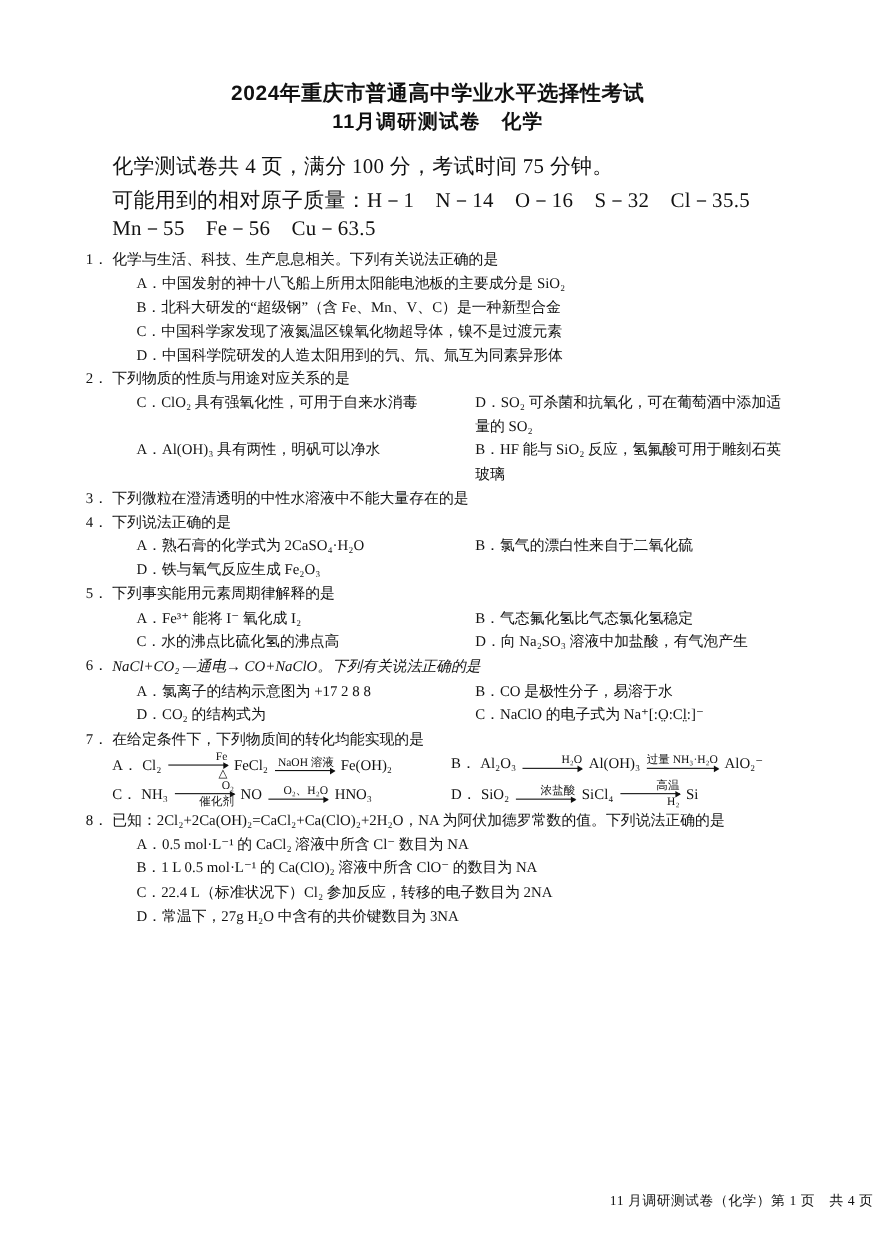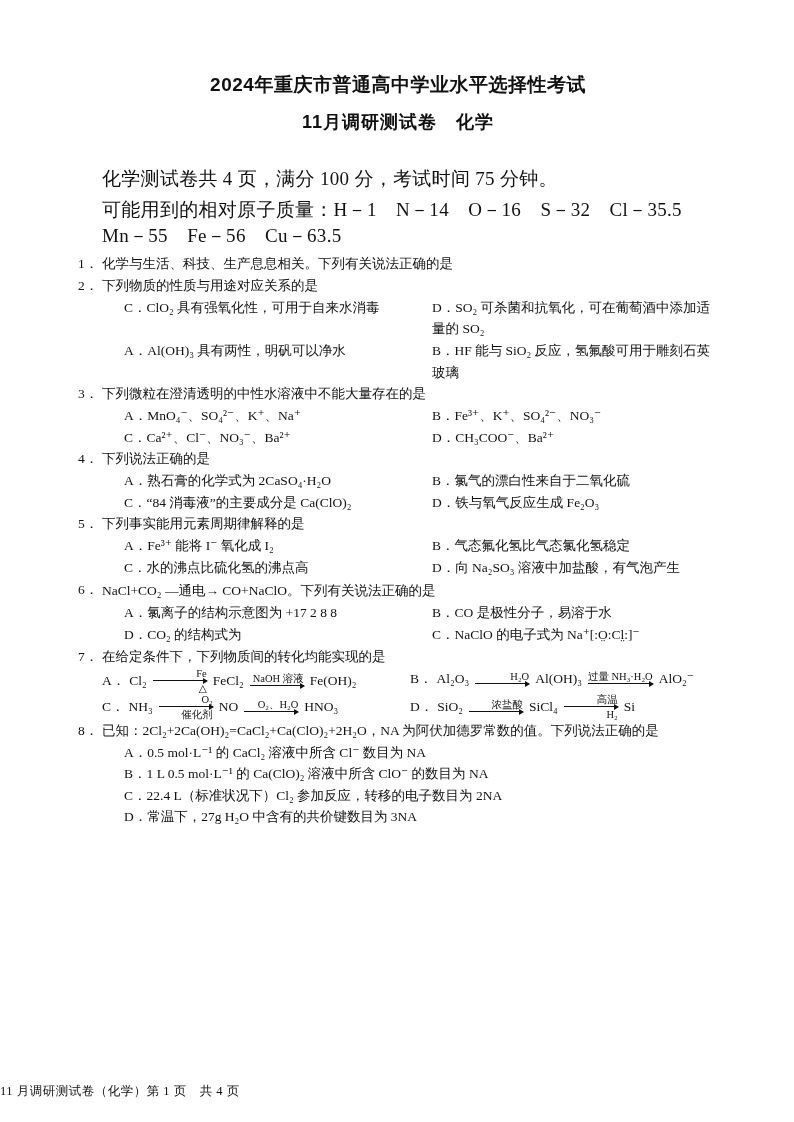--- a/index.html
+++ b/index.html
@@ -21,29 +21,29 @@
   .inner{
     position:absolute;
     left:78px;top:72px;
     width:640px;
   }
   .title1{
     text-align:center;
     font-size:19px;
     font-weight:bold;
     letter-spacing:0.5px;
-    margin:0 0 12px 0;
+    margin:0 0 0 0;
     font-family:"Liberation Sans","DejaVu Sans",sans-serif;
   }
   .title2{
     text-align:center;
     font-size:18px;
     font-weight:bold;
     letter-spacing:1px;
-    margin:0 0 32px 0;
+    margin:0 0 16px 0;
     font-family:"Liberation Sans","DejaVu Sans",sans-serif;
   }
   .lead{
     font-size:19px;
     margin:0 0 5px 0;
     padding-left:24px;
     letter-spacing:0.3px;
   }
   .sec-head{
     font-size:13.5px;
@@ -81,21 +81,21 @@
   }
   .optline{
     padding-left:22px;
     font-size:13.5px;
     line-height:1.6;
   }
   .footer{
     position:absolute;
     left:0;bottom:22px;
     width:794px;
-    text-align:left;
+    text-align:right;
     font-size:12.5px;
     letter-spacing:0.5px;
   }
   .rxnrow{
     padding-left:24px;
     display:flex;
     align-items:flex-start;
     font-size:13.5px;
     line-height:1.6;
   }
@@ -112,80 +112,75 @@
   .arrow .top{display:block;font-size:10.5px;white-space:nowrap;}
   .arrow .bar{display:block;border-top:1px solid #111;position:relative;height:1px;margin:1px 0;}
   .arrow .bar:after{
     content:"";
     position:absolute;right:-1px;top:-3px;
     border-left:5px solid #111;
     border-top:3px solid transparent;
     border-bottom:3px solid transparent;
   }
   .arrow .bot{display:block;font-size:10.5px;white-space:nowrap;}
-  .q6line{padding-left:24px;font-size:13.5px;line-height:1.7;}
+  .q6line{padding-left:24px;font-size:13.5px;line-height:1.7;font-style:italic;}
 </style>
 </head>
 <body>
 
 <div class="page">
   <div class="inner">
 
     <div class="title1">2024年重庆市普通高中学业水平选择性考试</div>
     <div class="title2">11月调研测试卷　化学</div>
 
     <div class="lead">化学测试卷共 4 页，满分 100 分，考试时间 75 分钟。</div>
     <div class="lead">可能用到的相对原子质量：H－1　N－14　O－16　S－32　Cl－35.5　Mn－55　Fe－56　Cu－63.5</div>
 
 
     <div class="q">
       <span class="qn">1．</span>
       <div class="stem">化学与生活、科技、生产息息相关。下列有关说法正确的是</div>
+      <div class="opts">
+        <div class="optline">A．中国发射的神十八飞船上所用太阳能电池板的主要成分是 SiO₂</div>
+        <div class="optline">B．北科大研发的“超级钢”（含 Fe、Mn、V、C）是一种新型合金</div>
+        <div class="optline">C．中国科学家发现了液氮温区镍氧化物超导体，镍不是过渡元素</div>
+        <div class="optline">D．中国科学院研发的人造太阳用到的氕、氘、氚互为同素异形体</div>
+      </div>
     </div>
 
     <div class="q">
       <span class="qn">2．</span>
       <div class="stem">下列物质的性质与用途对应关系的是</div>
       <div class="opts">
         <div class="optrow">
           <div class="opt">C．ClO₂ 具有强氧化性，可用于自来水消毒</div>
           <div class="opt">D．SO₂ 可杀菌和抗氧化，可在葡萄酒中添加适量的 SO₂</div>
         </div>
         <div class="optrow">
           <div class="opt">A．Al(OH)₃ 具有两性，明矾可以净水</div>
           <div class="opt">B．HF 能与 SiO₂ 反应，氢氟酸可用于雕刻石英玻璃</div>
         </div>
       </div>
     </div>
 
     <div class="q">
       <span class="qn">3．</span>
       <div class="stem">下列微粒在澄清透明的中性水溶液中不能大量存在的是</div>
-      <div class="opts">
-        <div class="optrow">
-          <div class="opt">A．MnO₄⁻、SO₄²⁻、K⁺、Na⁺</div>
-          <div class="opt">B．Fe³⁺、K⁺、SO₄²⁻、NO₃⁻</div>
-        </div>
-        <div class="optrow">
-          <div class="opt">C．Ca²⁺、Cl⁻、NO₃⁻、Ba²⁺</div>
-          <div class="opt">D．CH₃COO⁻、Ba²⁺</div>
-        </div>
-      </div>
     </div>
 
     <div class="q">
       <span class="qn">4．</span>
       <div class="stem">下列说法正确的是</div>
       <div class="opts">
         <div class="optrow">
           <div class="opt">A．熟石膏的化学式为 2CaSO₄·H₂O</div>
           <div class="opt">B．氯气的漂白性来自于二氧化硫</div>
         </div>
         <div class="optrow">
-          <div class="opt">C．“84 消毒液”的主要成分是 Ca(ClO)₂</div>
           <div class="opt">D．铁与氧气反应生成 Fe₂O₃</div>
         </div>
       </div>
     </div>
 
     <div class="q">
       <span class="qn">5．</span>
       <div class="stem">下列事实能用元素周期律解释的是</div>
       <div class="opts">
         <div class="optrow">

